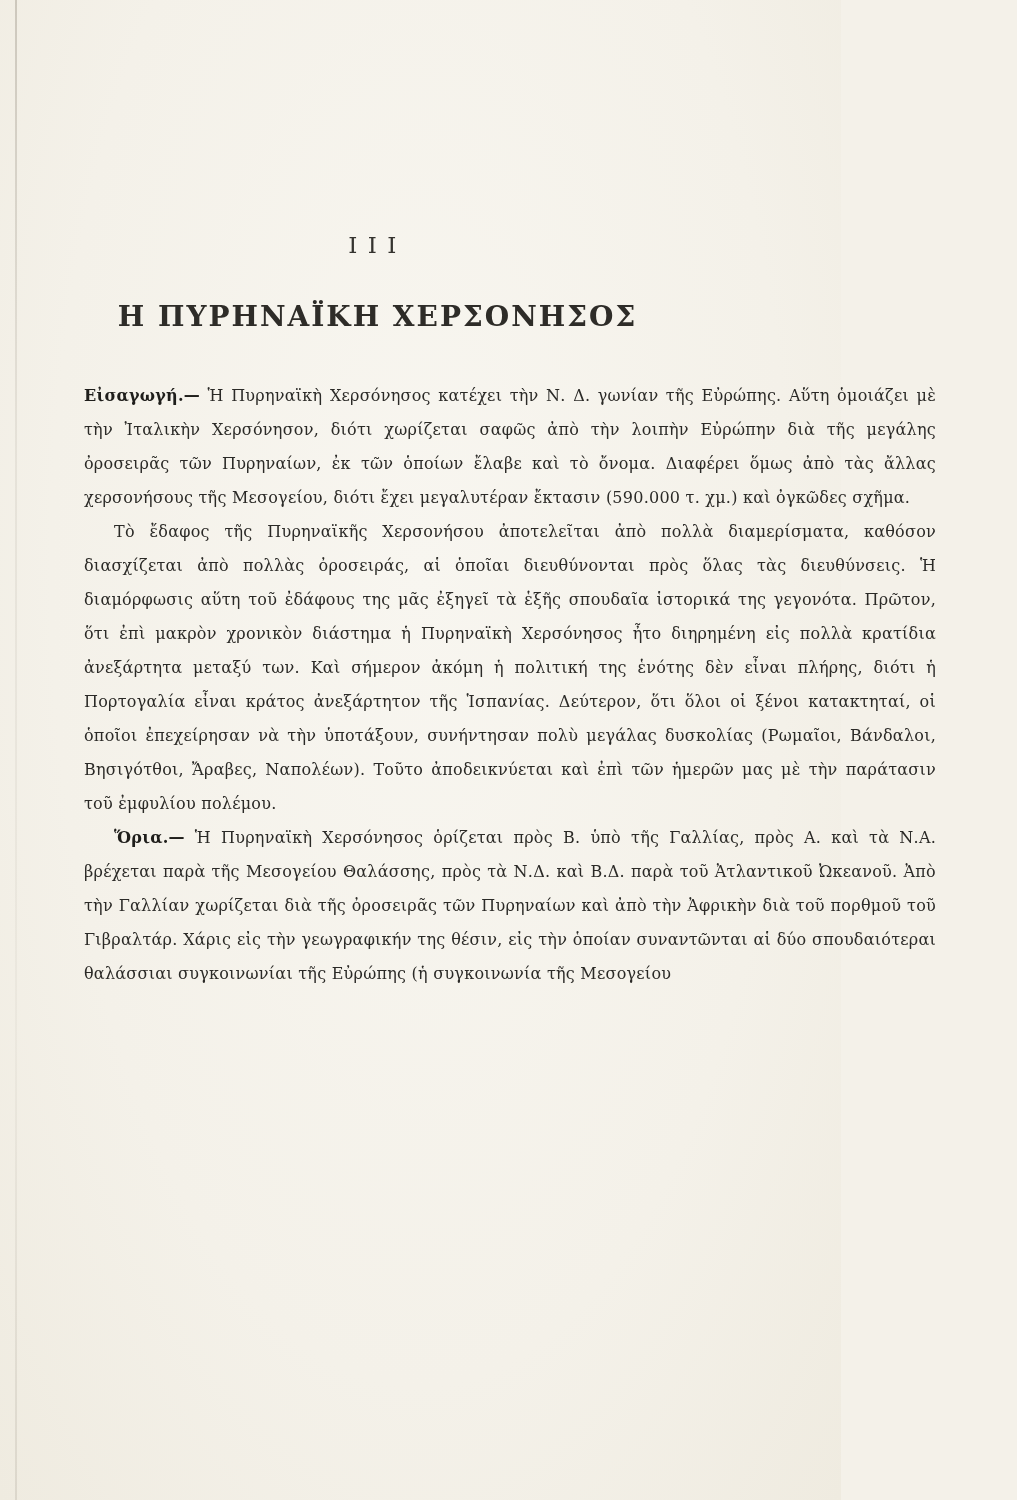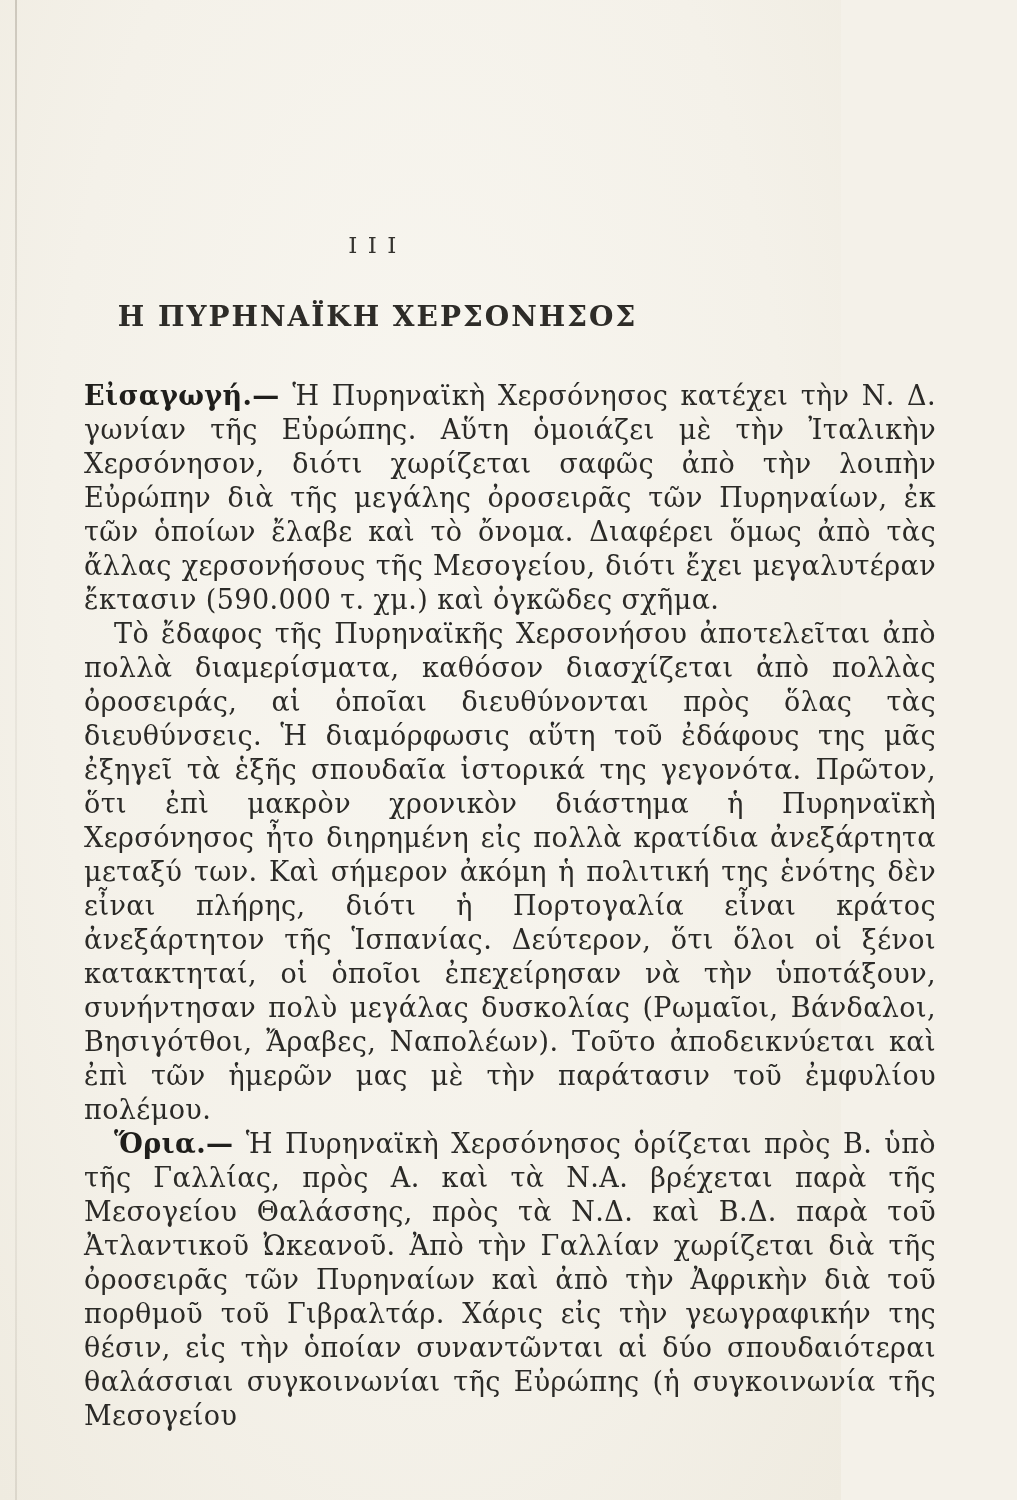--- a/index.html
+++ b/index.html
@@ -49,21 +49,21 @@
     .page-title {
       margin: 42px 0 0 0;
       font-size: 28px;
       font-weight: bold;
       letter-spacing: 2px;
       color: #2e2c28;
     }
     .body-text {
       margin: 46px auto 0 84px;
       width: 852px;
-      font-size: 27px;
+      font-size: 16px;
       line-height: 34px;
       letter-spacing: 0.015em;
       text-align: justify;
       hyphens: auto;
     }
     .para {
       margin: 0;
     }
     .para.indented {
       text-indent: 30px;

